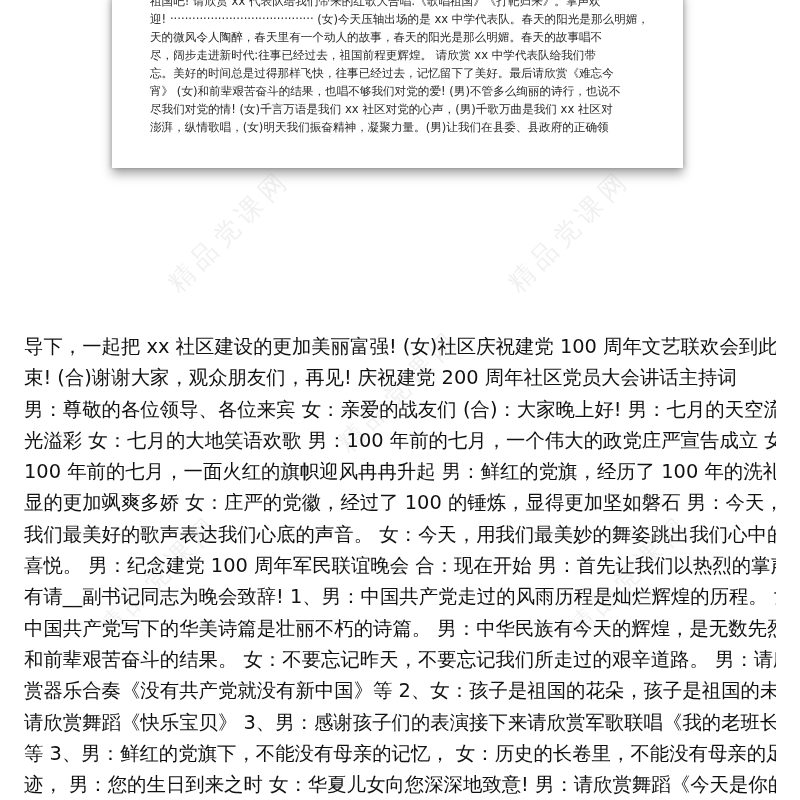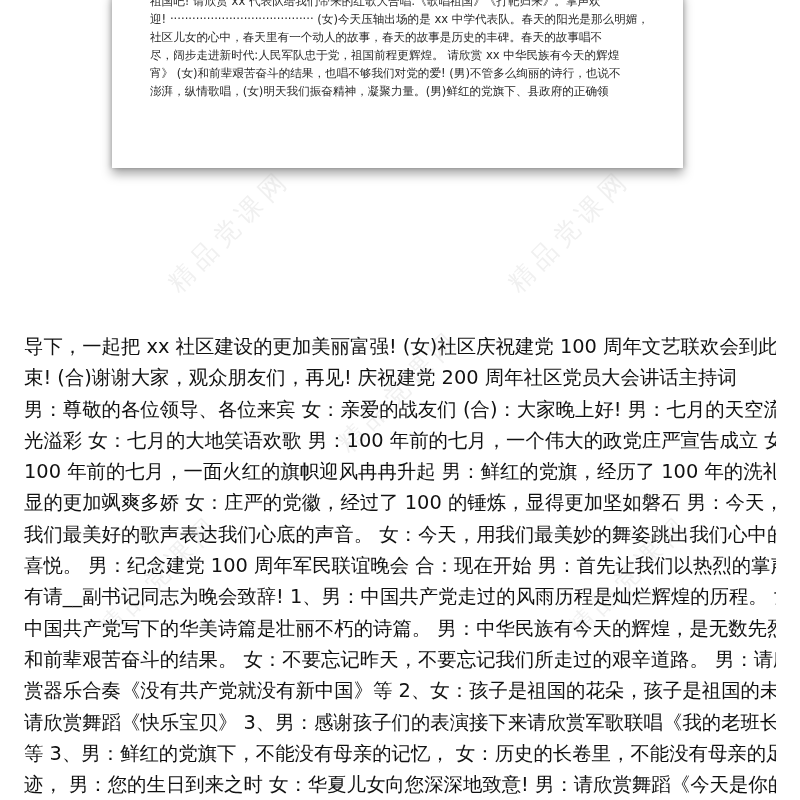--- a/index.html
+++ b/index.html
@@ -32,24 +32,26 @@
     }
     .body-text .ln { display: block; white-space: nowrap; height: 31.3px; overflow: hidden; }
   </style>
 </head>
 <body>
 
 <div class="preview-page">
   <div class="preview-text">
     <span class="ln">祖国吧! 请欣赏 xx 代表队给我们带来的红歌大合唱:《歌唱祖国》《打靶归来》。掌声欢</span>
     <span class="ln">迎! ······································· (女)今天压轴出场的是 xx 中学代表队。春天的阳光是那么明媚，春</span>
-    <span class="ln">社区儿女的心中，春天里有一个动人的故事，春天的故事是历史的丰碑。春天的故事唱不</span>
-    <span class="ln">尽，阔步走进新时代:人民军队忠于党，祖国前程更辉煌。 请欣赏 xx 中华民族有今天的辉煌</span>
+    <span class="ln">天的微风令人陶醉，春天里有一个动人的故事，春天的阳光是那么明媚。春天的故事唱不</span>
+    <span class="ln">尽，阔步走进新时代:往事已经过去，祖国前程更辉煌。 请欣赏 xx 中学代表队给我们带</span>
+    <span class="ln">忘。美好的时间总是过得那样飞快，往事已经过去，记忆留下了美好。最后请欣赏《难忘今</span>
     <span class="ln">宵》 (女)和前辈艰苦奋斗的结果，也唱不够我们对党的爱! (男)不管多么绚丽的诗行，也说不</span>
-    <span class="ln">澎湃，纵情歌唱，(女)明天我们振奋精神，凝聚力量。(男)鲜红的党旗下、县政府的正确领</span>
+    <span class="ln">尽我们对党的情! (女)千言万语是我们 xx 社区对党的心声，(男)千歌万曲是我们 xx 社区对</span>
+    <span class="ln">澎湃，纵情歌唱，(女)明天我们振奋精神，凝聚力量。(男)让我们在县委、县政府的正确领</span>
   </div>
 </div>
 
 <div class="watermark" style="left:160px; top:275px;">精品党课网</div>
 <div class="watermark" style="left:500px; top:275px;">精品党课网</div>
 <div class="watermark" style="left:330px; top:435px;">精品党课网</div>
 <div class="watermark" style="left:90px; top:620px;">精品党课网</div>
 <div class="watermark" style="left:560px; top:620px;">精品党课网</div>
 
 <div class="body-text">

